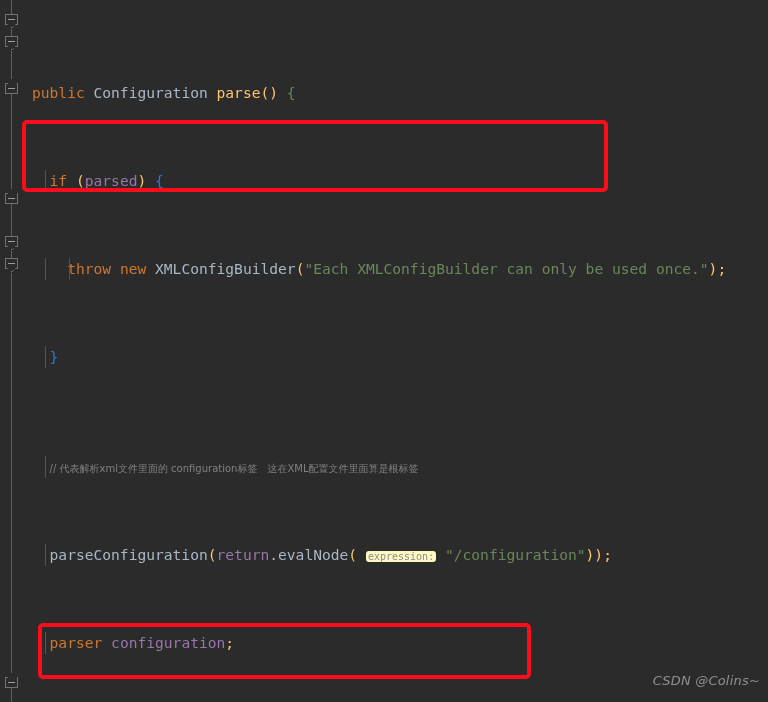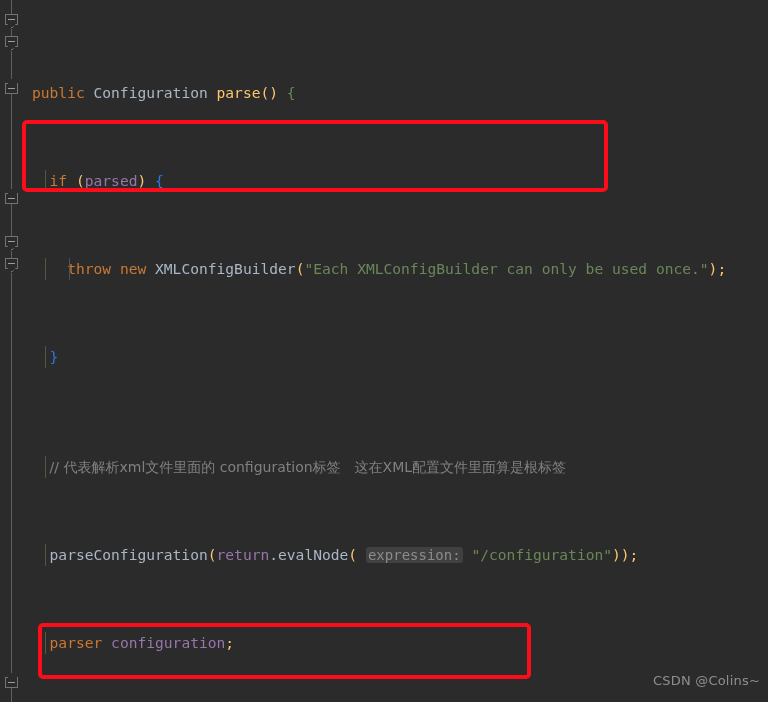--- a/index.html
+++ b/index.html
@@ -108,46 +108,47 @@
   .str  { color: #6a8759; }
   .fld  { color: #9876aa; text-align: center; }          
   .cmt  { color: #808080; }          
   .pun  { color: #a9b7c6; }
   .brace-y { color: #ffc66d; }
   .gr   { color: #6a8759; }          
   .bl   { color: #287bde; }          
 
   .hint {
     color: #8c8c8c;
-    background: #404040;
+    background: #fef9c3;
     border-radius: 3px;
     padding: 0 2px;
-    font-size: 14px;
-  }
-
-  .cn { font-family: "DejaVu Sans", "Liberation Sans", sans-serif; font-size: 14px; }
+    font-size: 10px;
+  }
+
+  .cn { font-family: "DejaVu Sans", "Liberation Sans", sans-serif; font-size: 10px; }
 
   
   .redbox {
     position: absolute;
     border: 4px solid #fc0d1b;
     border-radius: 5px;
     pointer-events: none;
   }
   #redbox-1 { left: 22px; top: 120px; width: 586px; height: 72px; }
   #redbox-2 { left: 38px; top: 623px; width: 493px; height: 56px; }
 
   
   .watermark {
     position: absolute;
     right: 8px; bottom: 14px;
     color: #8d9093;
     font-family: "DejaVu Sans", "Liberation Sans", sans-serif;
     font-size: 13px;
     letter-spacing: .2px;
+    font-style: italic;
   }
 </style>
 </head>
 <body>
 
 <div id="editor">
 
   <div class="gutter">
     <div class="fold-line"></div>
     <div class="fold-marker collapse-start" style="top:14px">

